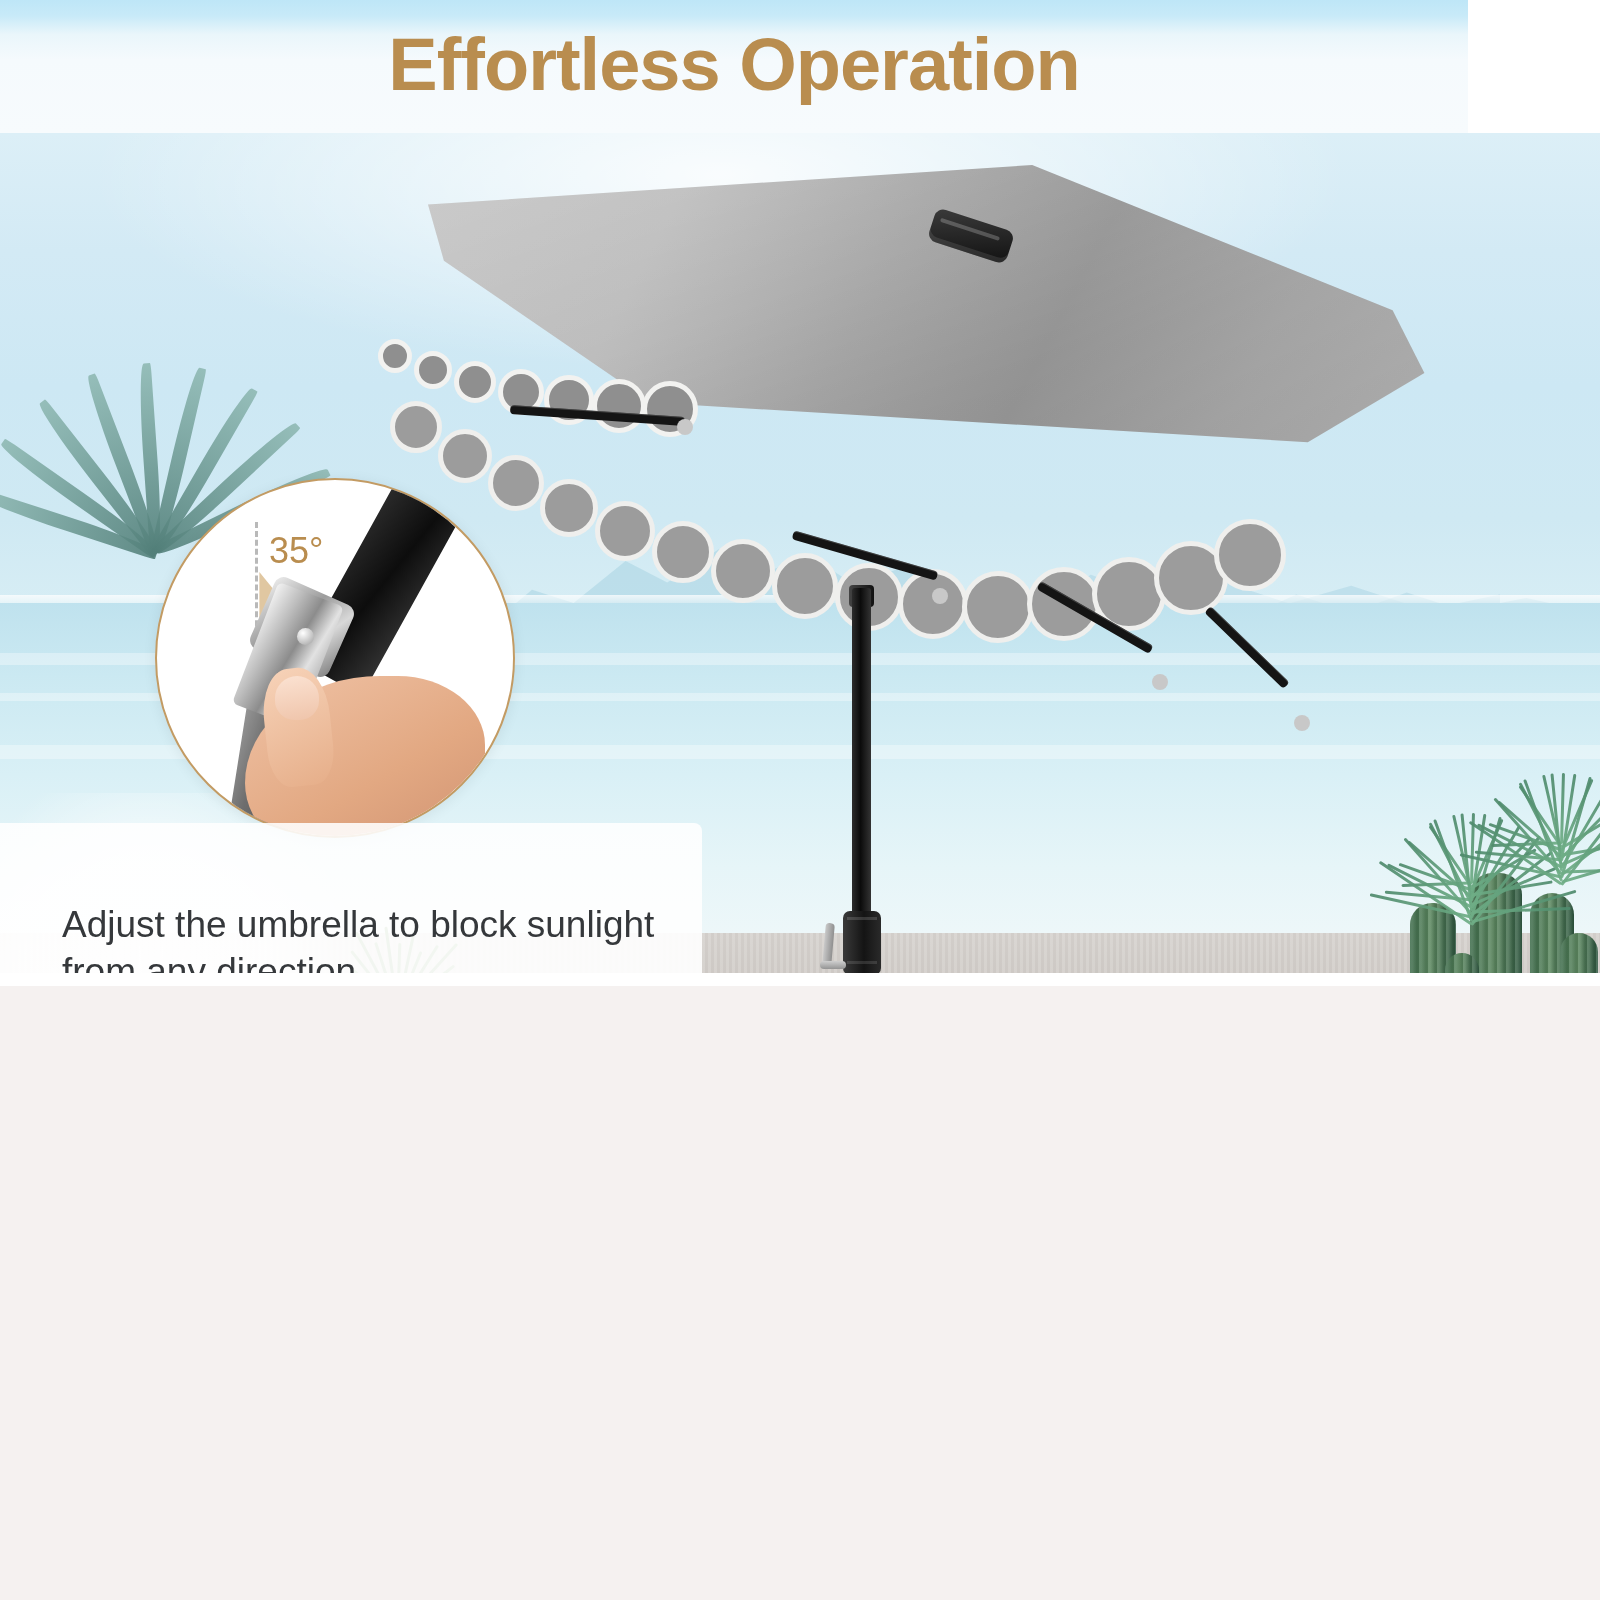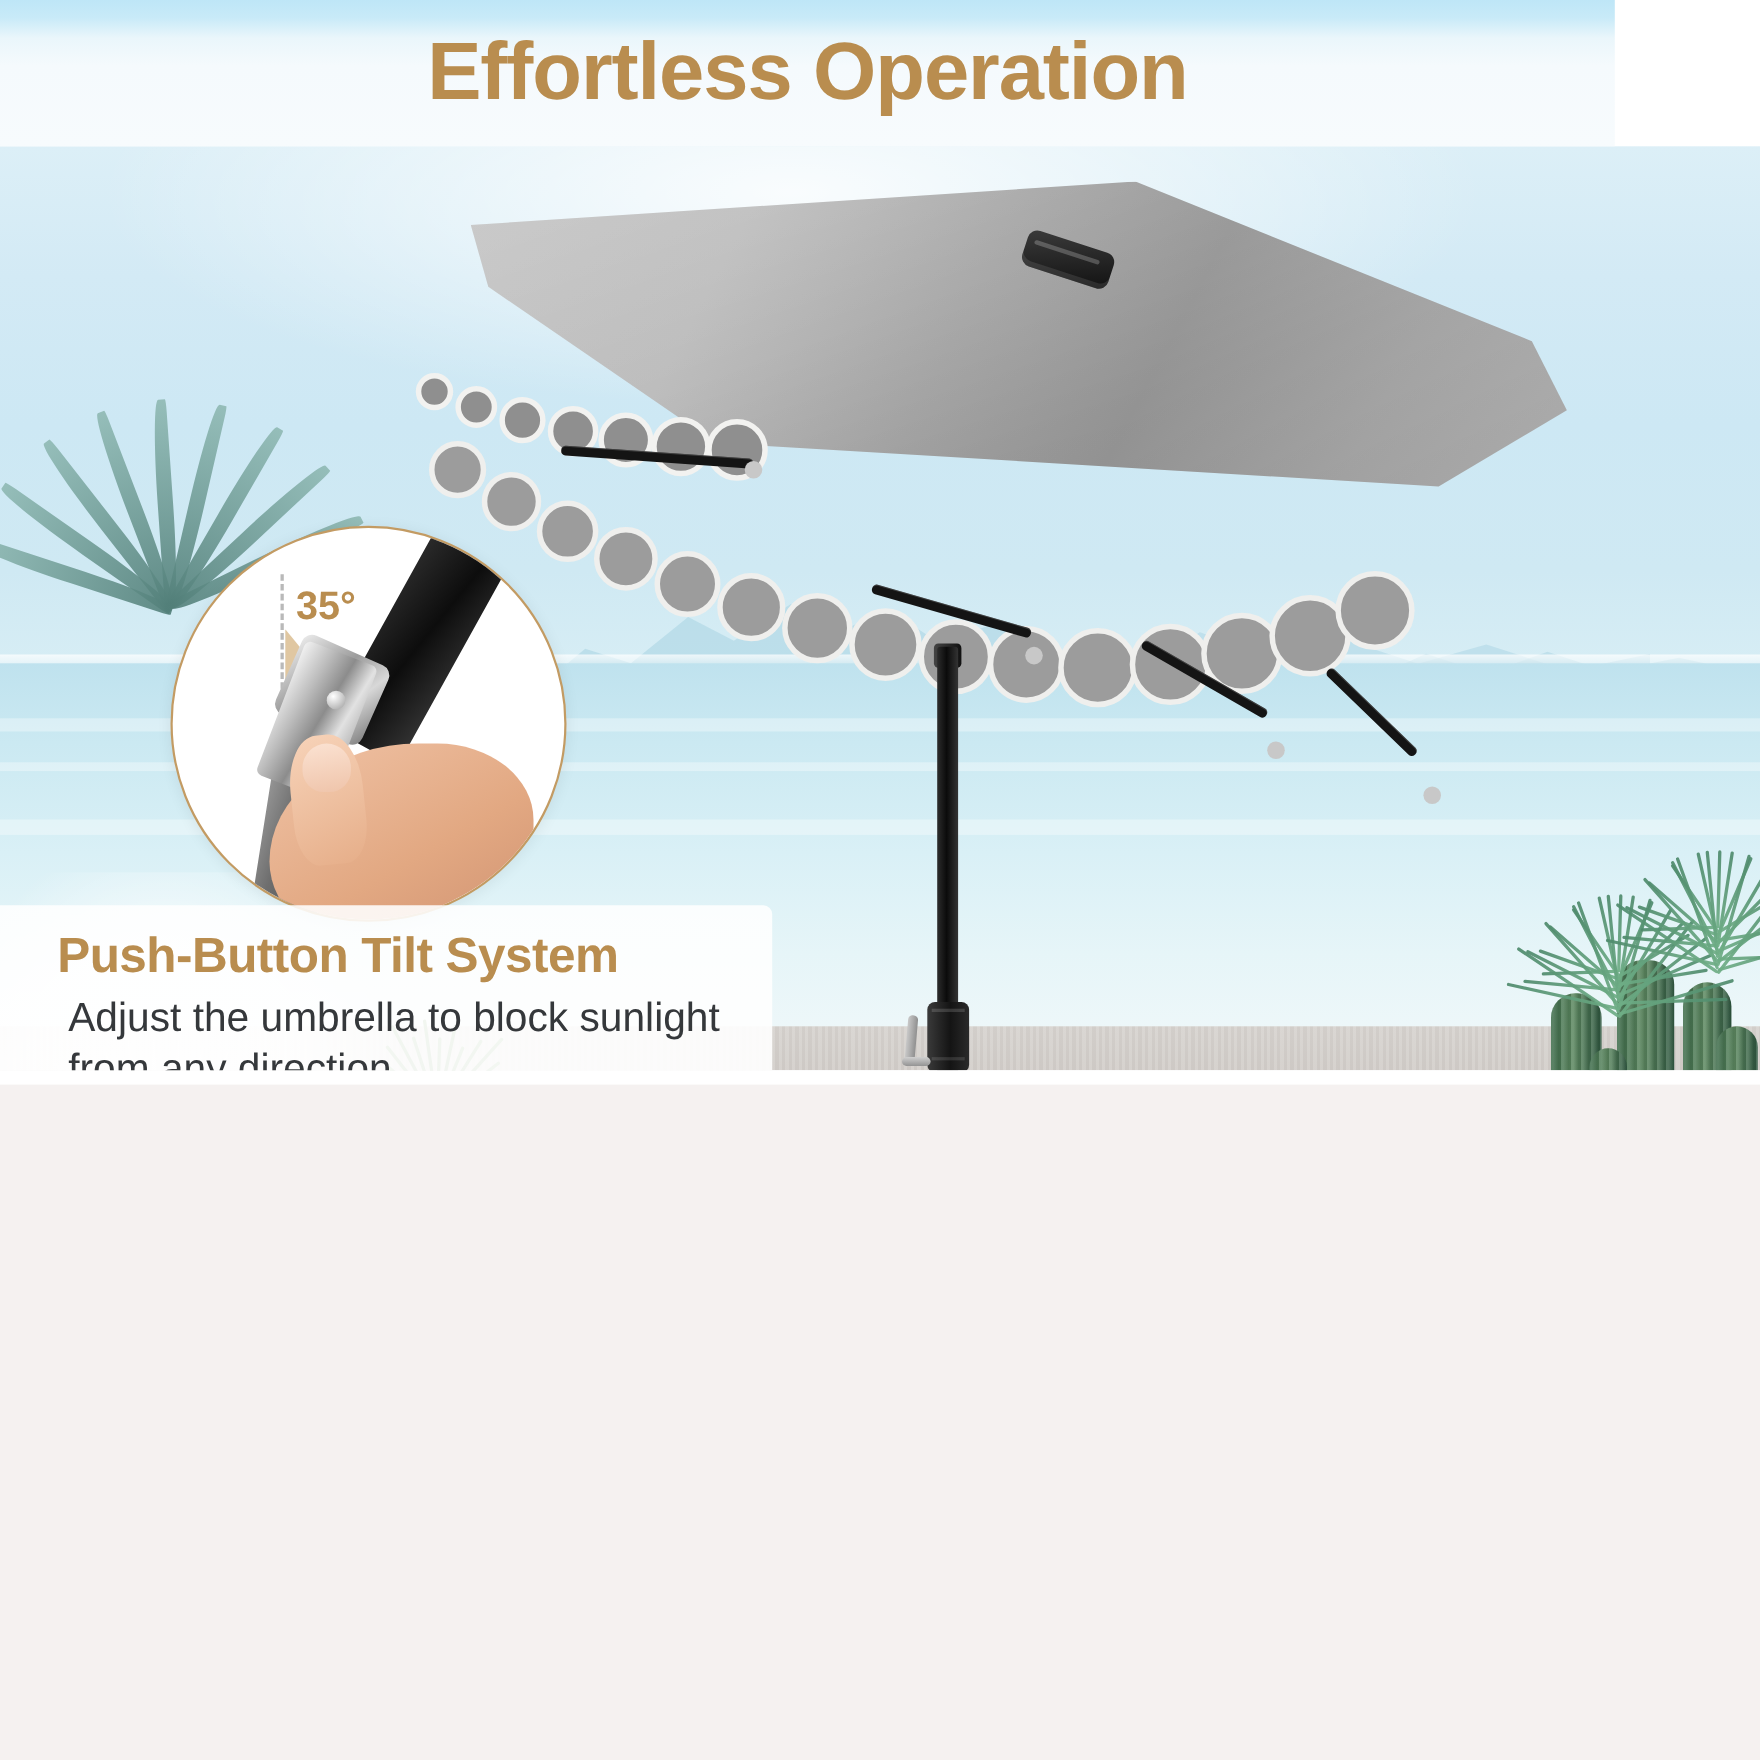--- a/index.html
+++ b/index.html
@@ -109,21 +109,21 @@
     background:linear-gradient(90deg,#444,#111);border-radius:4px;}
 
   
   .tilt-circle{position:absolute;left:155px;top:345px;width:360px;height:360px;
     border-radius:50%;background:#FFFFFF;border:2px solid #C39B63;overflow:hidden;z-index:30;
     box-shadow:0 2px 14px rgba(0,0,0,.07);}
   .tc-dash{position:absolute;left:98px;top:42px;width:0;height:122px;
     border-left:3px dashed #B9B9B9;}
   .tc-wedge{position:absolute;left:70px;top:92px;width:108px;height:108px;
     background:#DEC49C;clip-path:polygon(30% 100%,30% 0%,100% 86%);opacity:.95;}
-  .tc-angle{position:absolute;left:112px;top:50px;font-size:36px;font-weight:bold;color:#B98D4F;}
+  .tc-angle{position:absolute;left:112px;top:50px;font-size:36px;font-weight:normal;color:#B98D4F;}
   .tc-blackpole{position:absolute;left:140px;top:-20px;width:74px;height:200px;
     background:linear-gradient(100deg,#2A2A2A,#0D0D0D 50%,#343434);
     transform:rotate(29deg);transform-origin:bottom left;border-radius:4px;}
   .tc-chrome{position:absolute;left:96px;top:110px;width:70px;height:130px;
     background:linear-gradient(100deg,#F2F2F2,#BDBDBD 28%,#8C8C8C 52%,#E2E2E2 74%,#A8A8A8);
     transform:rotate(21deg);border-radius:6px;}
   .tc-joint{position:absolute;left:102px;top:108px;width:86px;height:78px;
     background:linear-gradient(120deg,#EDEDED,#9C9C9C 40%,#D8D8D8 68%,#7F7F7F);
     transform:rotate(24deg);border-radius:10px;}
   .tc-screw{position:absolute;left:140px;top:148px;width:17px;height:17px;border-radius:50%;
@@ -327,21 +327,20 @@
       <div class="tc-joint"></div>
       <div class="tc-chrome"></div>
       <div class="tc-screw"></div>
       <div class="tc-hook"></div>
       <div class="tc-hand"></div>
       <div class="tc-thumb"></div>
       <div class="tc-nail"></div>
     </div>
 
     <div class="feature-card">
-      <div class="feature-title">Push-Button Tilt System</div>
       <div class="feature-sub">Adjust the umbrella to block sunlight from any direction</div>
     </div>
   </div>
 
   <div class="gap-white"></div>
 
   <div class="bottom">
 
     
     

